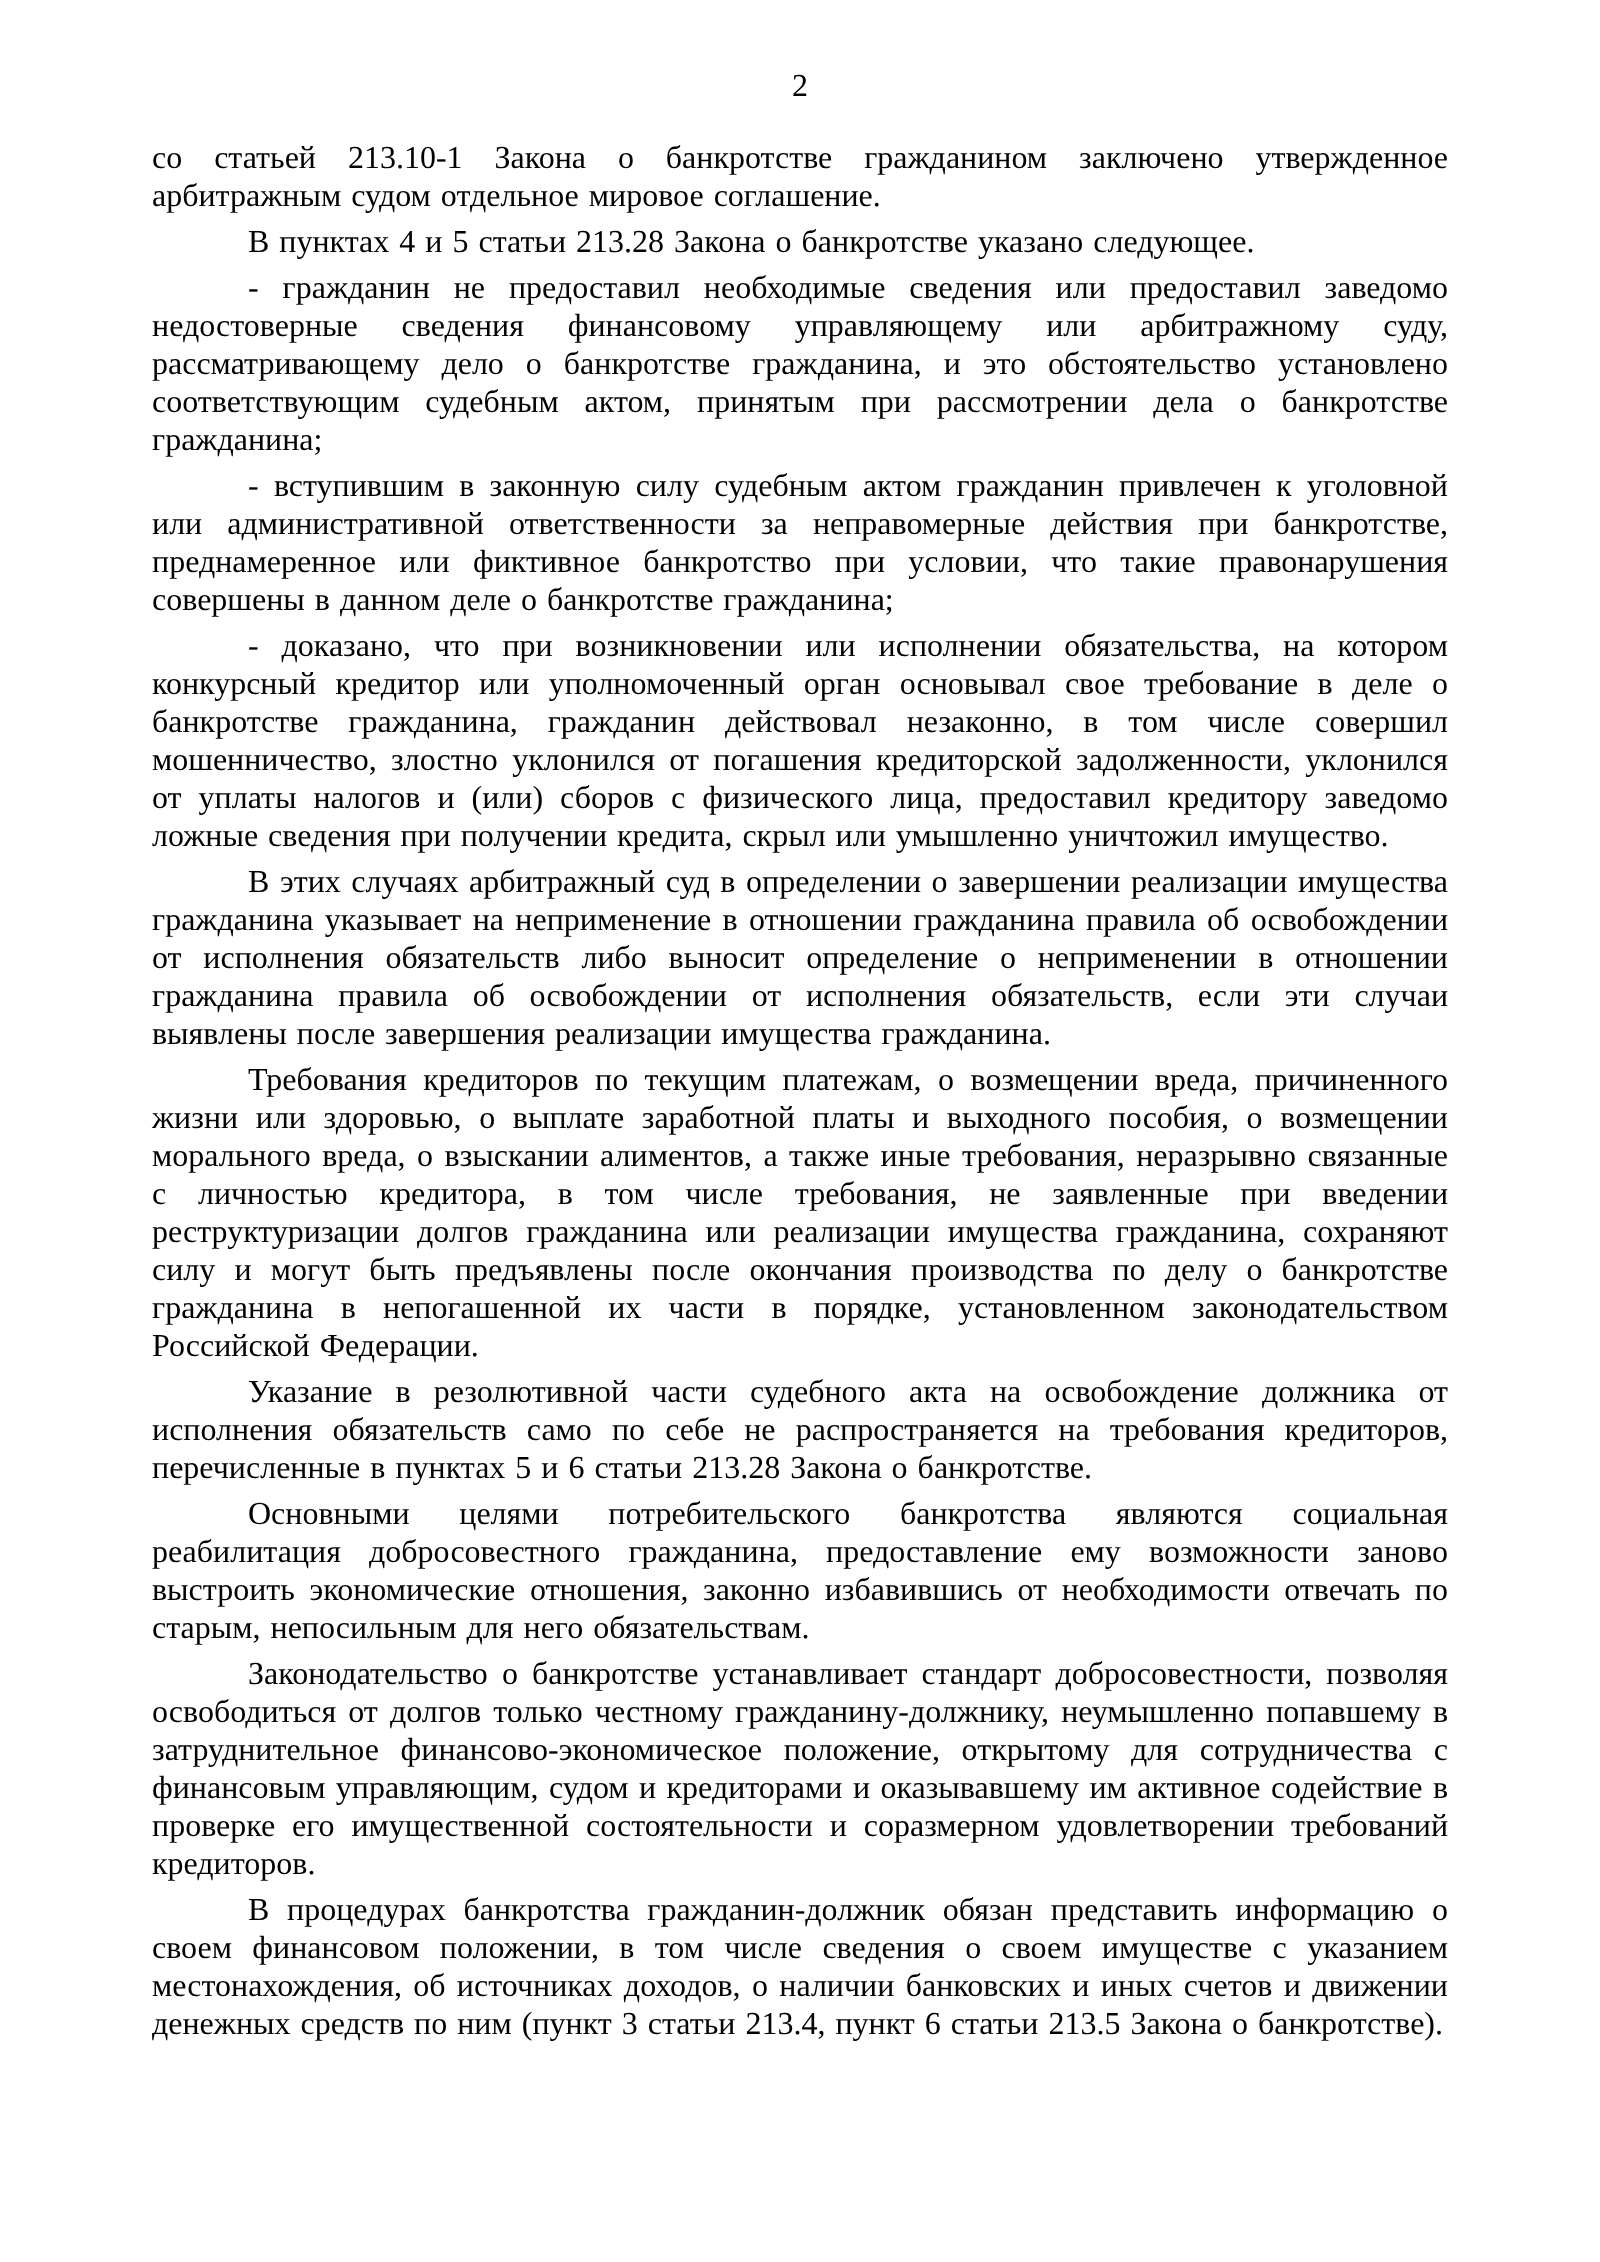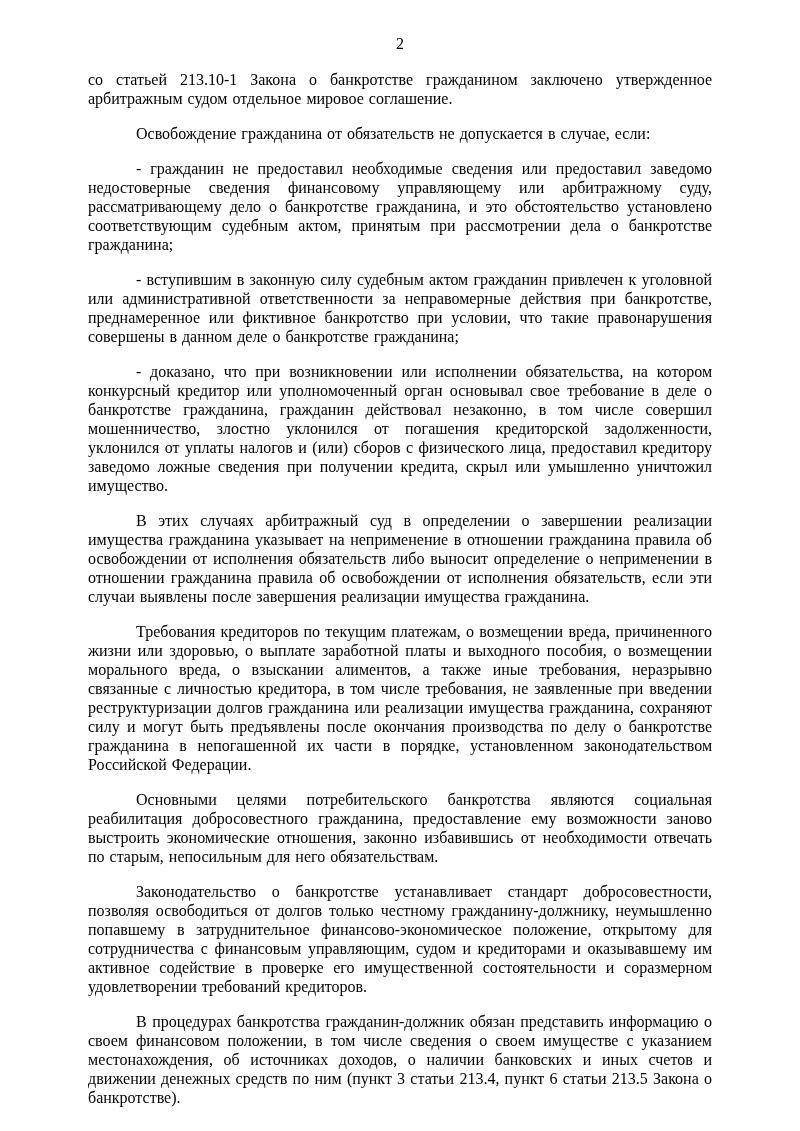--- a/index.html
+++ b/index.html
@@ -19,39 +19,40 @@
     line-height: 19px;
     box-sizing: border-box;
     padding: 34px 72px 0 72px;
     overflow: hidden;
   }
   .page-number {
     text-align: center;
     margin: 0 0 17px 0;
   }
   .body-text p.para {
-    margin: 16px;
+    margin: 4px;
     text-align: justify;
     text-indent: 48px;
     word-spacing: 1px;
   }
   .body-text p.para.no-indent {
     text-indent: 0;
   }
 </style>
 </head>
 <body>
 
 <div class="page">
   <div class="page-number">2</div>
   <div class="body-text">
       <p class="para no-indent">со статьей 213.10-1 Закона о банкротстве гражданином заключено утвержденное арбитражным судом отдельное мировое соглашение.</p>
-      <p class="para">Освобождение гражданина от обязательств не допускается в случае, если:</p>
+      <p class="para">В пунктах 4 и 5 статьи 213.28 Закона о банкротстве указано следующее.</p>
       <p class="para">- гражданин не предоставил необходимые сведения или предоставил заведомо недостоверные сведения финансовому управляющему или арбитражному суду, рассматривающему дело о банкротстве гражданина, и это обстоятельство установлено соответствующим судебным актом, принятым при рассмотрении дела о банкротстве гражданина;</p>
       <p class="para">- вступившим в законную силу судебным актом гражданин привлечен к уголовной или административной ответственности за неправомерные действия при банкротстве, преднамеренное или фиктивное банкротство при условии, что такие правонарушения совершены в данном деле о банкротстве гражданина;</p>
       <p class="para">- доказано, что при возникновении или исполнении обязательства, на котором конкурсный кредитор или уполномоченный орган основывал свое требование в деле о банкротстве гражданина, гражданин действовал незаконно, в том числе совершил мошенничество, злостно уклонился от погашения кредиторской задолженности, уклонился от уплаты налогов и (или) сборов с физического лица, предоставил кредитору заведомо ложные сведения при получении кредита, скрыл или умышленно уничтожил имущество.</p>
       <p class="para">В этих случаях арбитражный суд в определении о завершении реализации имущества гражданина указывает на неприменение в отношении гражданина правила об освобождении от исполнения обязательств либо выносит определение о неприменении в отношении гражданина правила об освобождении от исполнения обязательств, если эти случаи выявлены после завершения реализации имущества гражданина.</p>
       <p class="para">Требования кредиторов по текущим платежам, о возмещении вреда, причиненного жизни или здоровью, о выплате заработной платы и выходного пособия, о возмещении морального вреда, о взыскании алиментов, а также иные требования, неразрывно связанные с личностью кредитора, в том числе требования, не заявленные при введении реструктуризации долгов гражданина или реализации имущества гражданина, сохраняют силу и могут быть предъявлены после окончания производства по делу о банкротстве гражданина в непогашенной их части в порядке, установленном законодательством Российской Федерации.</p>
+      <p class="para">Указание в резолютивной части судебного акта на освобождение должника от исполнения обязательств само по себе не распространяется на требования кредиторов, перечисленные в пунктах 5 и 6 статьи 213.28 Закона о банкротстве.</p>
       <p class="para">Основными целями потребительского банкротства являются социальная реабилитация добросовестного гражданина, предоставление ему возможности заново выстроить экономические отношения, законно избавившись от необходимости отвечать по старым, непосильным для него обязательствам.</p>
       <p class="para">Законодательство о банкротстве устанавливает стандарт добросовестности, позволяя освободиться от долгов только честному гражданину-должнику, неумышленно попавшему в затруднительное финансово-экономическое положение, открытому для сотрудничества с финансовым управляющим, судом и кредиторами и оказывавшему им активное содействие в проверке его имущественной состоятельности и соразмерном удовлетворении требований кредиторов.</p>
       <p class="para">В процедурах банкротства гражданин-должник обязан представить информацию о своем финансовом положении, в том числе сведения о своем имуществе с указанием местонахождения, об источниках доходов, о наличии банковских и иных счетов и движении денежных средств по ним (пункт 3 статьи 213.4, пункт 6 статьи 213.5 Закона о банкротстве).</p>
     </div>
 </div>
 
 </body></html>

